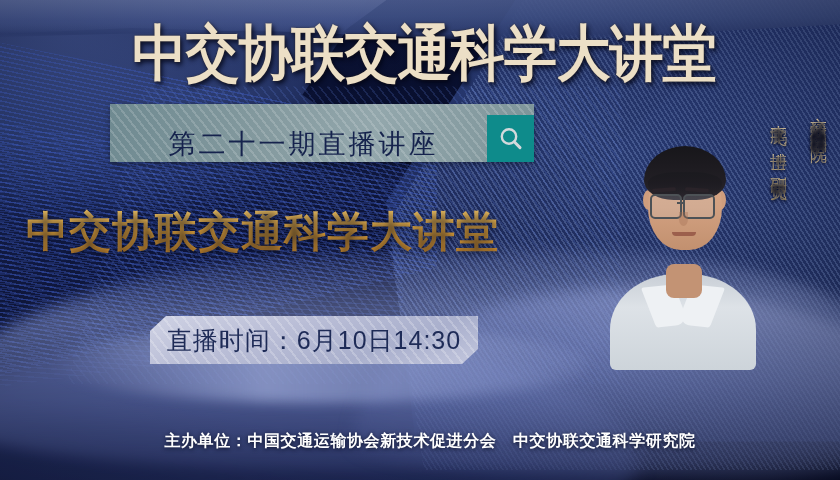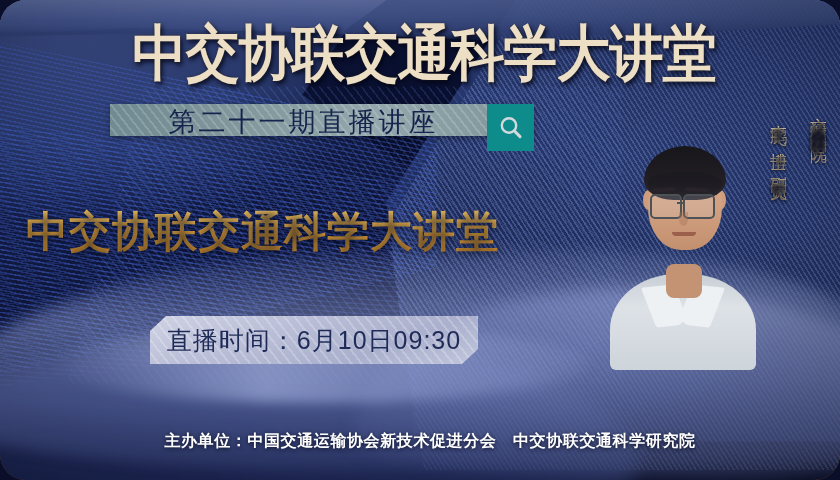--- a/index.html
+++ b/index.html
@@ -10,21 +10,20 @@
   body {
     font-family: "Liberation Sans", "DejaVu Sans", sans-serif;
   }
 
   #poster {
     position: relative;
     width: 840px;
     height: 480px;
     overflow: hidden;
     background: #a16207;
-    border-radius: 26px;
   }
 
   
 
   .bg-base {
     position: absolute;
     inset: 0;
     background:
       radial-gradient(ellipse 520px 300px at 95% 18%, #2d4386 0%, #223268 45%, rgba(20,30,80,0) 78%),
       radial-gradient(ellipse 420px 240px at 8% 4%, #41538f 0%, #2a3a6e 50%, rgba(18,26,66,0) 85%),
@@ -184,24 +183,24 @@
     transform-origin: top center;
     text-shadow:
       0 0 2px rgba(60,40,10,.5),
       2px 3px 5px rgba(4,6,22,.85);
     white-space: nowrap;
   }
 
   .subtitle-bar {
     position: absolute;
     left: 110px; top: 104px;
-    width: 424px; height: 32px;
+    width: 424px; height: 58px;
     background: linear-gradient(100deg, #6f8a91 0%, #83999e 35%, #93a7ac 62%, #7d9499 100%);
     display: flex;
-    align-items: flex-start;
+    align-items: flex-end;
     box-shadow: 0 2px 6px rgba(0,0,0,.35);
   }
   .subtitle-bar::before {
     content: "";
     position: absolute;
     inset: 0;
     background-image: repeating-linear-gradient(
       52deg,
       rgba(255,255,255,0.00) 0px,
       rgba(255,255,255,0.00) 5px,
@@ -435,21 +434,21 @@
       <svg width="28" height="28" viewBox="0 0 28 28" aria-hidden="true">
         <circle cx="12" cy="11.5" r="7.2" fill="none" stroke="#d3d9dc" stroke-width="2.4"></circle>
         <line x1="17.2" y1="16.8" x2="23" y2="22.6" stroke="#d3d9dc" stroke-width="3" stroke-linecap="round"></line>
       </svg>
     </span>
   </div>
 
   <div class="headline">中交协联交通科学大讲堂</div>
 
   <div class="time-chip">
-    <span class="time-text">直播时间：6月10日09:30</span>
+    <span class="time-text">直播时间：6月10日14:30</span>
   </div>
 
   <div class="speaker">
     <div class="sp-shirt"></div>
     <div class="sp-collar-l"></div>
     <div class="sp-collar-r"></div>
     <div class="sp-neck"></div>
     <div class="sp-ear-l"></div>
     <div class="sp-ear-r"></div>
     <div class="sp-head"></div>

